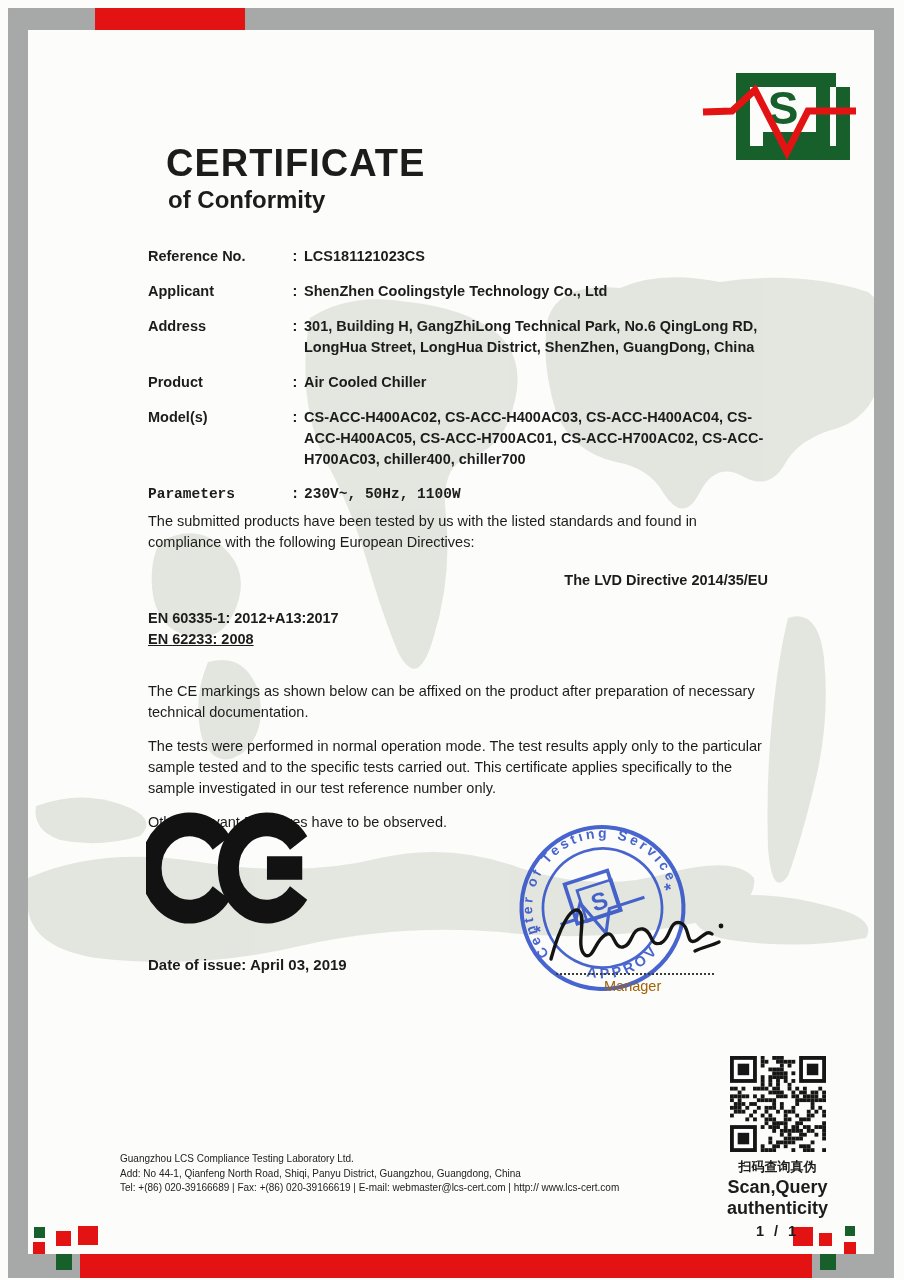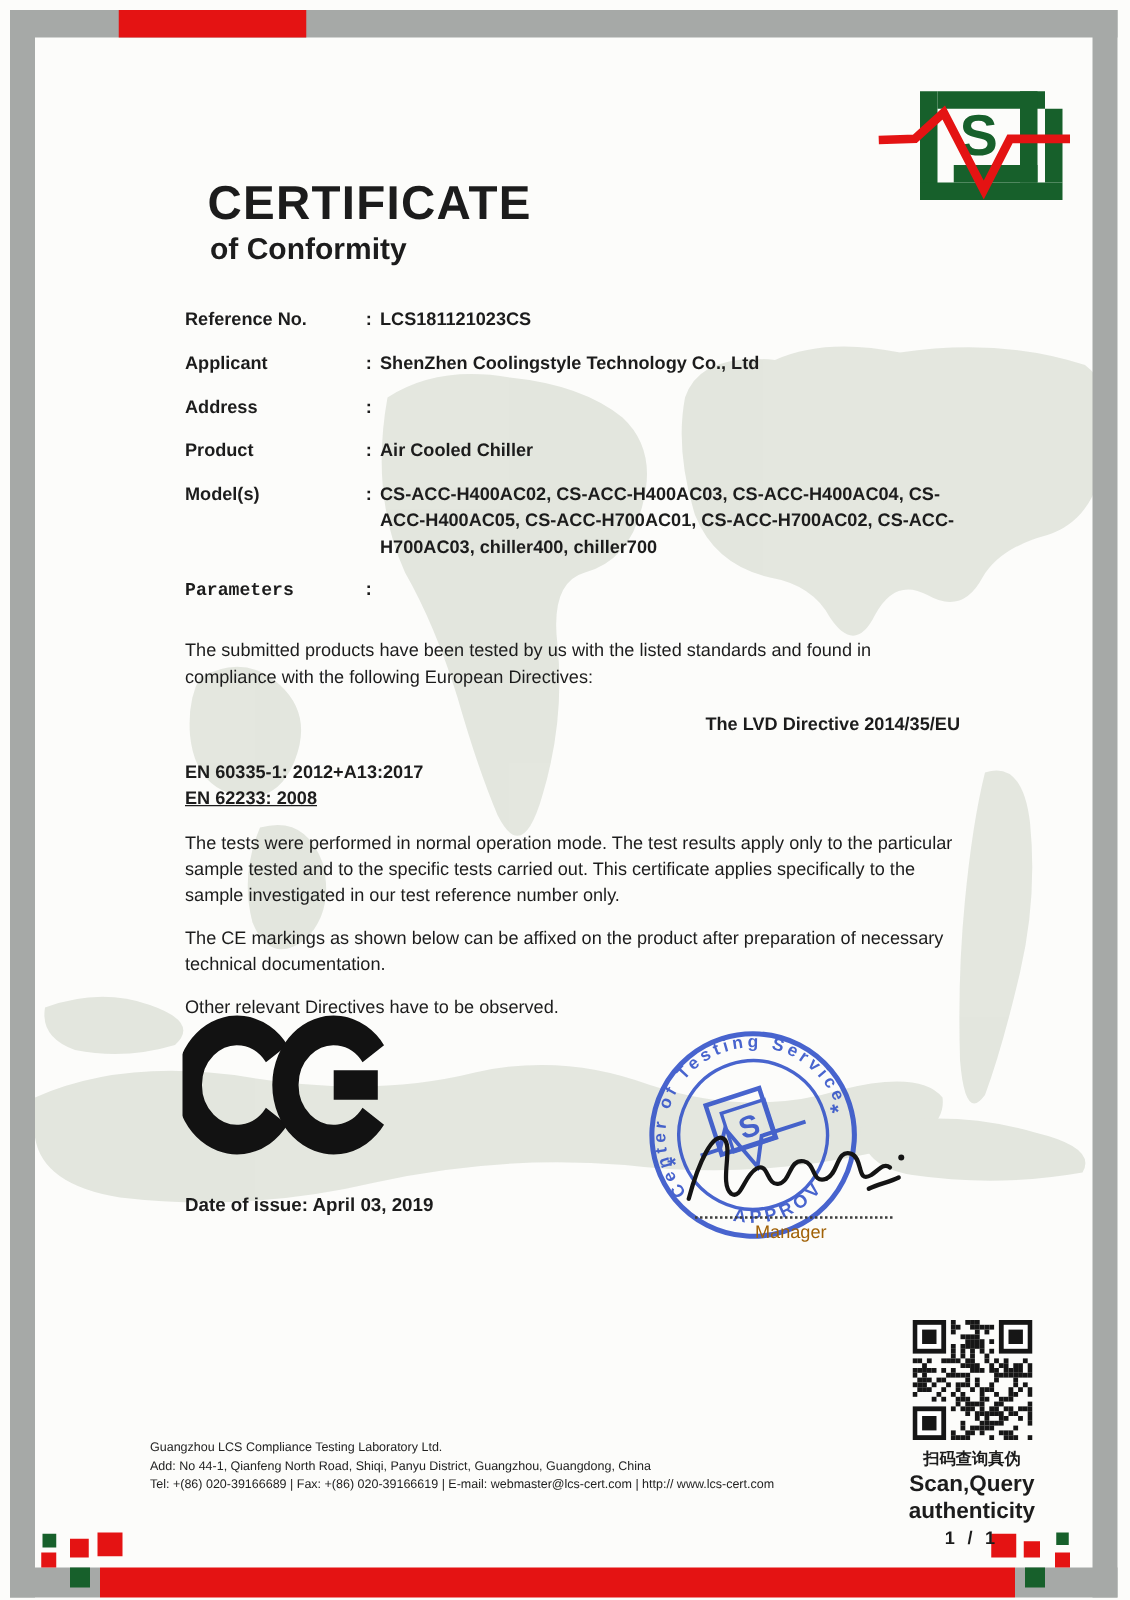--- a/index.html
+++ b/index.html
@@ -97,46 +97,48 @@
       <div>LCS181121023CS</div>
     </div>
     <div class="frow">
       <div>Applicant</div>
       <div class="colon">:</div>
       <div>ShenZhen Coolingstyle Technology Co., Ltd</div>
     </div>
     <div class="frow">
       <div>Address</div>
       <div class="colon">:</div>
+      <div>301, Building H, GangZhiLong Technical Park, No.6 QingLong RD, LongHua Street, LongHua District, ShenZhen, GuangDong, China</div>
     </div>
     <div class="frow">
       <div>Product</div>
       <div class="colon">:</div>
       <div>Air Cooled Chiller</div>
     </div>
     <div class="frow">
       <div>Model(s)</div>
       <div class="colon">:</div>
       <div>CS-ACC-H400AC02, CS-ACC-H400AC03, CS-ACC-H400AC04, CS-ACC-H400AC05, CS-ACC-H700AC01, CS-ACC-H700AC02, CS-ACC-H700AC03, chiller400, chiller700</div>
     </div>
     <div class="frow" style="margin-top:2px;font-family:Liberation Mono, monospace;">
       <div>Parameters</div>
       <div class="colon">:</div>
+      <div>230V~, 50Hz, 1100W</div>
     </div>
   </div>
 
   <div class="bodytext">
     <p>The submitted products have been tested by us with the listed standards and found in compliance with the following European Directives:</p>
     <p class="bold" style="margin-bottom:17px;margin-top:17px;text-align:right;">The LVD Directive 2014/35/EU</p>
-    <p class="bold" style="margin-bottom:15px;">
+    <p class="bold" style="margin-bottom:31px;">
       <span style="display:block;">EN 60335-1: 2012+A13:2017</span>
       <span style="display:block;text-decoration:underline;">EN 62233: 2008</span>
     </p>
+    <p>The CE markings as shown below can be affixed on the product after preparation of necessary technical documentation.</p>
     <p>The tests were performed in normal operation mode. The test results apply only to the particular sample tested and to the specific tests carried out. This certificate applies specifically to the sample investigated in our test reference number only.</p>
-    <p>The CE markings as shown below can be affixed on the product after preparation of necessary technical documentation.</p>
     <p>Other relevant Directives have to be observed.</p>
   </div>
 
   <svg class="abs" style="left:146px;top:812px;" width="168" height="112" viewBox="0 0 200 118" preserveAspectRatio="none">
     <title>CE</title>
     <g stroke="#121212" stroke-width="25" fill="none">
       <path d="M 89.7,32.6 A 46,46 0 1 0 89.7,85.4"></path>
       <path d="M 181.7,32.6 A 46,46 0 1 0 181.7,85.4"></path>
       <path d="M 144,59 H 186"></path>
     </g>

